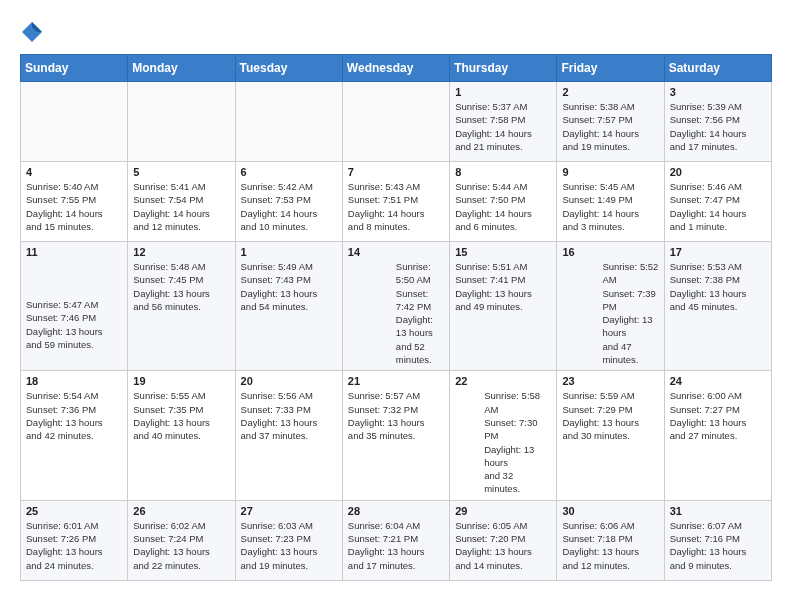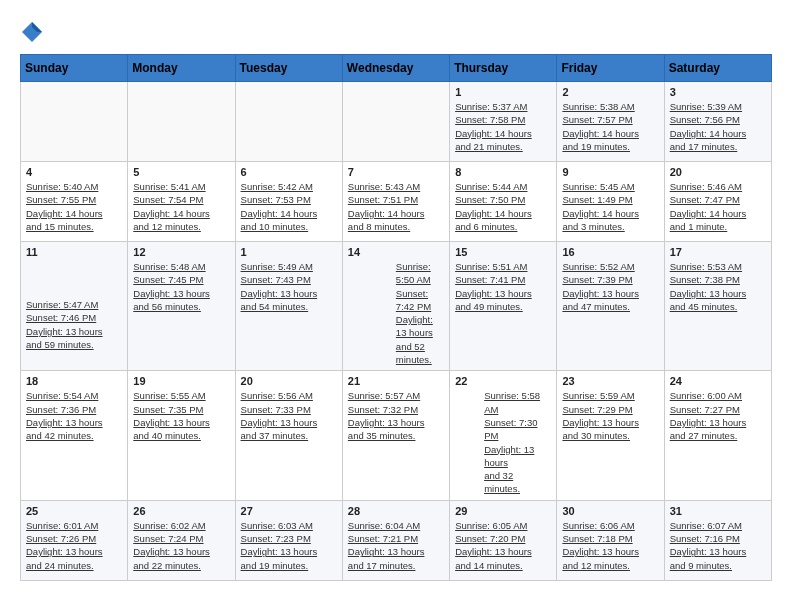--- a/index.html
+++ b/index.html
@@ -47,21 +47,21 @@
       font-size: 14px;
       color: #555;
     }
     table {
       width: 100%;
       border-collapse: collapse;
       font-size: 10.5px;
     }
     thead tr th {
       background-color: #3a7dc9;
-      color: #000000;
+      color: #ffffff;
       padding: 6px 4px;
       text-align: left;
       font-size: 12px;
       font-weight: bold;
       border: 1px solid #2a6ab5;
     }
     tbody tr td {
       vertical-align: top;
       padding: 4px 5px;
       border: 1px solid #ccc;
@@ -79,21 +79,20 @@
       font-weight: bold;
       font-size: 11px;
       display: block;
       margin-bottom: 2px;
       color: #222;
     }
     .day-detail {
       font-size: 9.5px;
       color: #333;
       line-height: 1.4;
-      text-decoration: underline;
     }
     td.empty {
       background: #f9f9f9 !important;
     }
   </style>
 </head>
 <body>
 
 <div class="header">
   <div class="logo">
@@ -233,21 +232,21 @@
         </td>
         <td>
           <span class="day-number">15</span>
           <div class="day-detail" style="white-space: pre-line;">Sunrise: 5:51 AM
 Sunset: 7:41 PM
 Daylight: 13 hours
 and 49 minutes.</div>
         </td>
         <td>
           <span class="day-number">16</span>
-          <div class="day-detail" style="white-space: pre-line;">Sunrise: 5:52 AM
+          <div class="day-detail" style="white-space: pre-line; margin-left: 40px;">Sunrise: 5:52 AM
 Sunset: 7:39 PM
 Daylight: 13 hours
 and 47 minutes.</div>
         </td>
         <td>
           <span class="day-number">17</span>
           <div class="day-detail" style="white-space: pre-line;">Sunrise: 5:53 AM
 Sunset: 7:38 PM
 Daylight: 13 hours
 and 45 minutes.</div>

